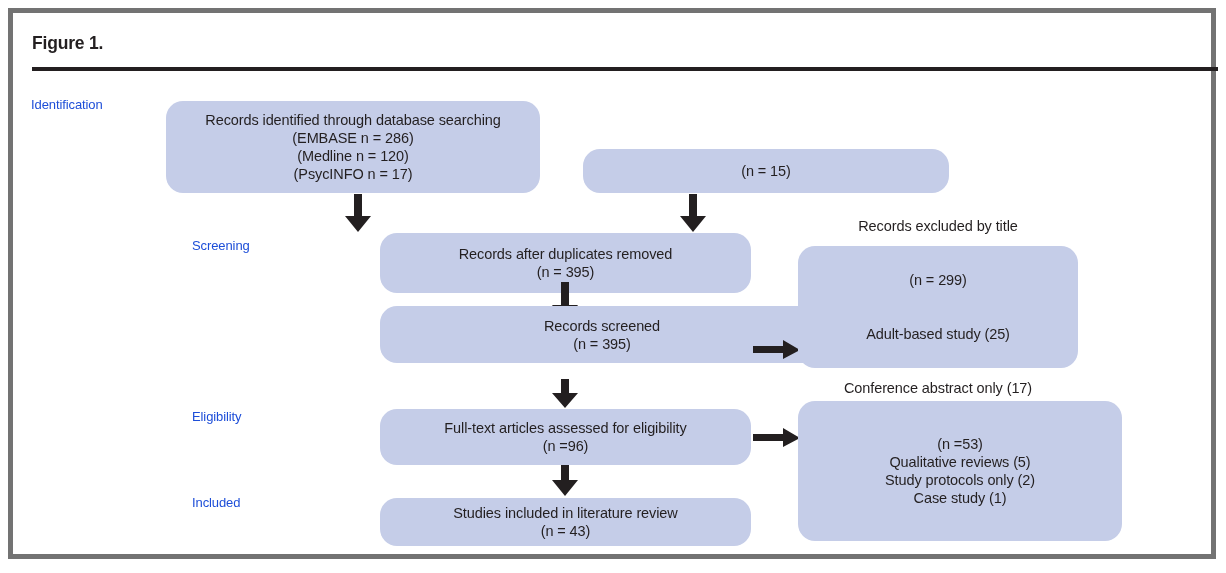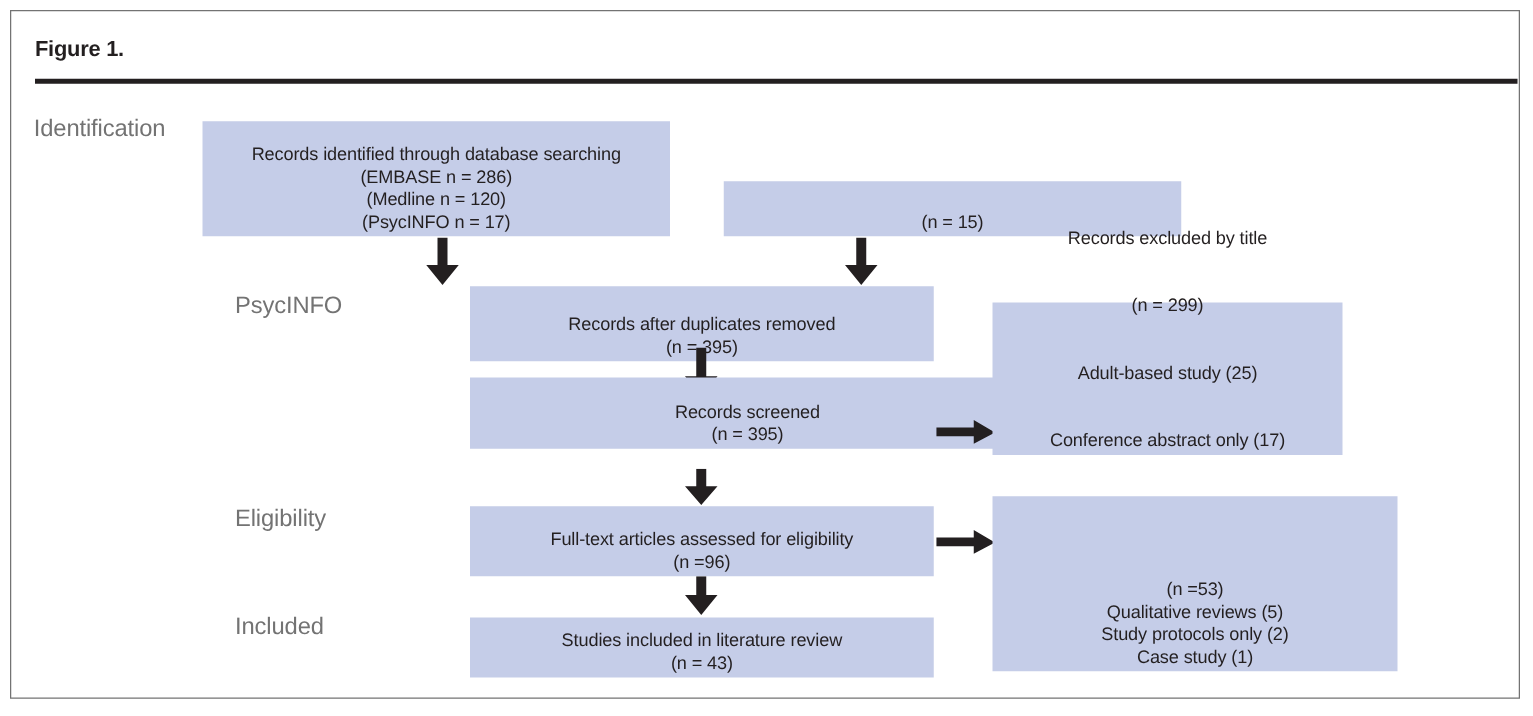--- a/index.html
+++ b/index.html
@@ -11,21 +11,21 @@
     width: 1226px; height: 573px;
     font-family: "Liberation Sans", sans-serif;
     color: #231f20;
     overflow: hidden;
   }
 
   #figure-frame {
     position: absolute;
     left: 8px; top: 8px;
     width: 1208px; height: 551px;
-    border: 1px solid #737373;
+    border: 5px solid #737373;
     background: #ffffff;
   }
 
   #figure-caption {
     position: absolute;
     left: 19px; top: 10px;
     width: 1150px; height: 40px;
     display: flex; align-items: center;
     white-space: nowrap;
   }
@@ -52,34 +52,35 @@
 
   #caption-rule {
     position: absolute;
     left: 19px; top: 54px;
     width: 1186px; height: 4px;
     background: #231f20;
   }
 
   .stage-label {
     position: absolute;
-    font-size: 19px;
-    color: #737373;
+    font-size: 13px;
+    color: #1d4ed8;
     white-space: nowrap;
     letter-spacing: -0.1px;
   }
 
   .flow-box {
     position: absolute;
     background: #c5cde8;
     display: flex;
     flex-direction: column;
     align-items: center;
-    justify-content: flex-end;
+    justify-content: center;
     padding: 2px 22px;
+    border-radius: 17px;
   }
   .flow-box .line {
     font-size: 14.5px;
     line-height: 18px;
     color: #231f20;
     text-align: center;
     white-space: nowrap;
     letter-spacing: -0.1px;
   }
 
@@ -94,21 +95,21 @@
 
 <div id="figure-frame">
 
   <div id="figure-caption">
     <span class="cap-label">Figure 1.</span>
   </div>
 
   <div id="caption-rule"></div>
 
   <div class="stage-label" style="left:18px; top:84px;">Identification</div>
-  <div class="stage-label" style="left:179px; top:225px;">PsycINFO</div>
+  <div class="stage-label" style="left:179px; top:225px;">Screening</div>
   <div class="stage-label" style="left:179px; top:396px;">Eligibility</div>
   <div class="stage-label" style="left:179px; top:482px;">Included</div>
 
   <div class="flow-box" style="left:153px; top:88px; width:374px; height:92px;">
     <div class="line">Records identified through database searching</div>
     <div class="line">(EMBASE n = 286)</div>
     <div class="line">(Medline n = 120)</div>
     <div class="line">(PsycINFO n = 17)</div>
   </div>
 

